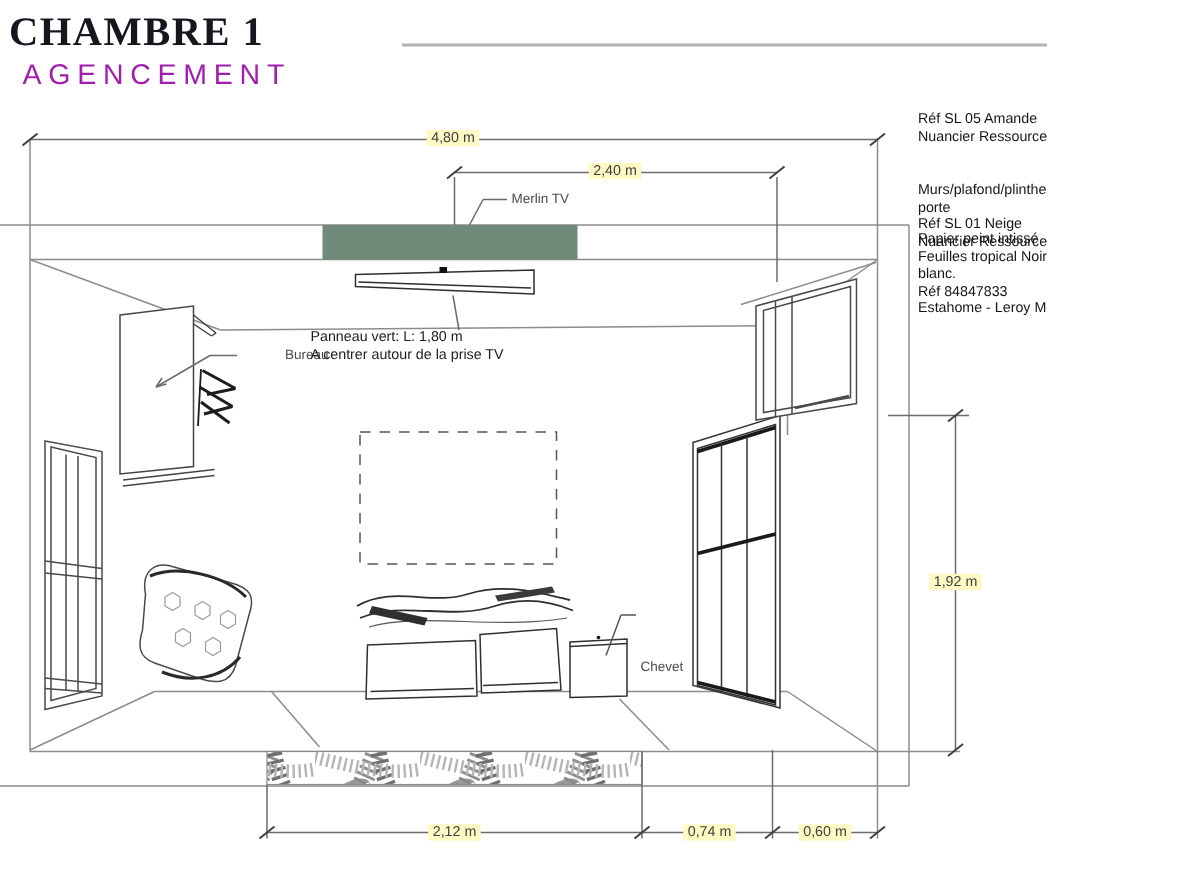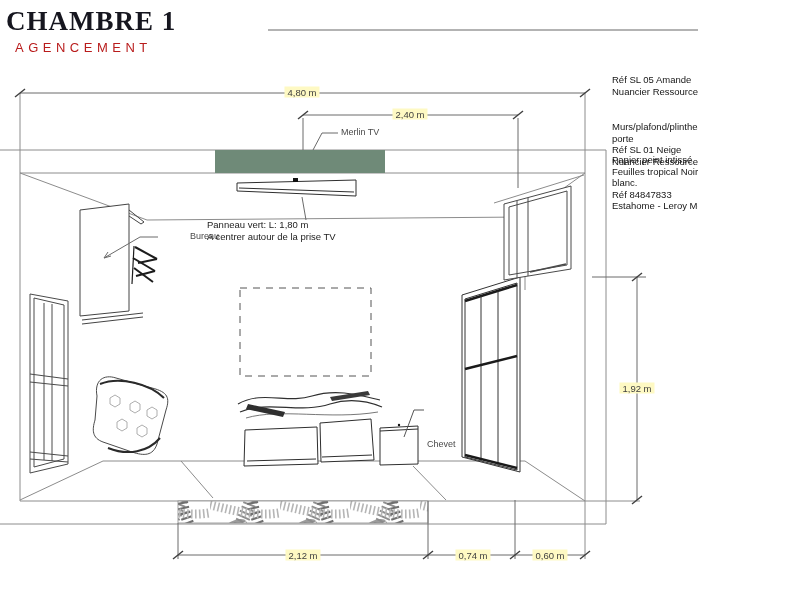--- a/index.html
+++ b/index.html
@@ -4,21 +4,21 @@
 <style>
   html,body{margin:0;padding:0;background:#fff;}
   .page{position:relative;width:698px;height:592px;background:#fff;overflow:hidden;
         font-family:"Liberation Sans", sans-serif;text-decoration:underline;}
   .layer-svg{position:absolute;left:0;top:0;z-index:1;}
   .layer-labels{position:absolute;left:0;top:0;width:790px;height:592px;z-index:2;pointer-events:none;}
   .title-main{position:absolute;left:6px;top:6px;margin:0;
               font-family:"Liberation Serif", serif;font-size:27px;font-weight:700;
               letter-spacing:1px;color:#16161f;white-space:nowrap;}
   .title-sub{position:absolute;left:15px;top:40px;margin:0;
-             font-size:13px;font-weight:400;letter-spacing:4.5px;color:#b91c1c;white-space:nowrap;}
+             font-size:19px;font-weight:400;letter-spacing:4.5px;color:#a21caf;white-space:nowrap;}
   .divider{position:absolute;left:268px;top:29px;width:522px;height:2px;background:#b3b3b3;}
   .dim{position:absolute;transform:translate(-50%,-50%);background:#fef9c3;padding:0 3px;
        font-size:9.5px;color:#3f3f3f;white-space:nowrap;}
   .anno{position:absolute;font-size:9px;color:#4a4a4a;white-space:nowrap;}
   .anno-block{position:absolute;font-size:9.5px;line-height:12px;color:#1c1c1c;white-space:pre-line;}
   .legend-item{position:absolute;left:612px;width:104px;font-size:9.5px;line-height:11.5px;
                color:#161616;white-space:pre-line;}
   .swatch{position:absolute;left:714px;width:74px;}
 </style>
 </head>

